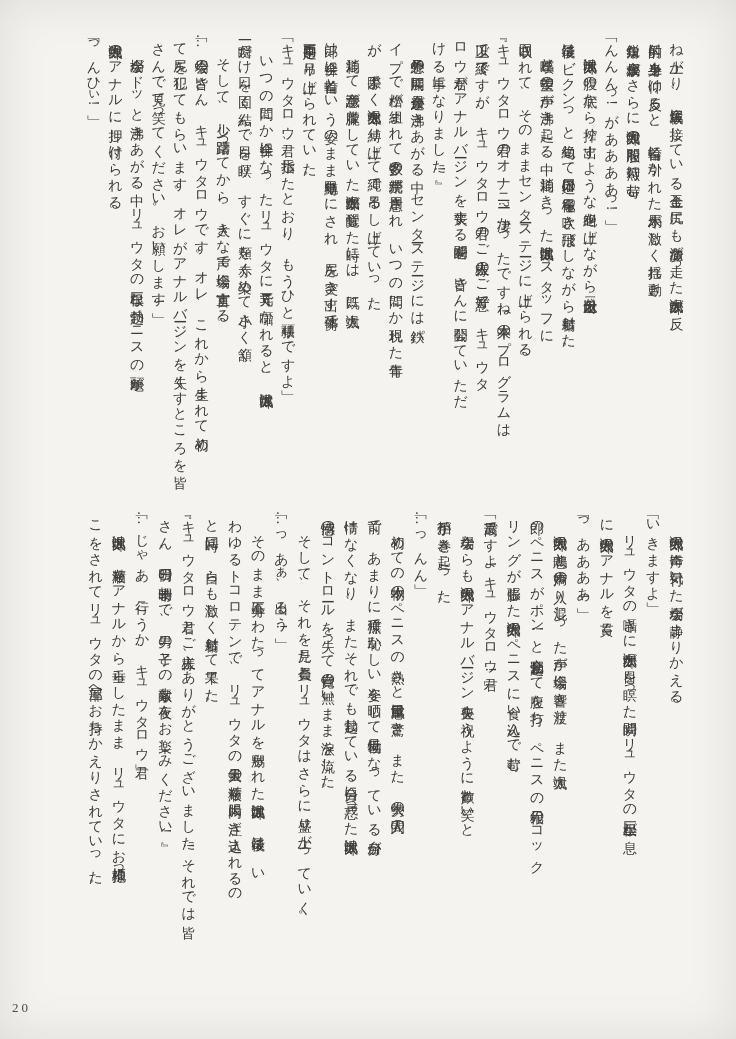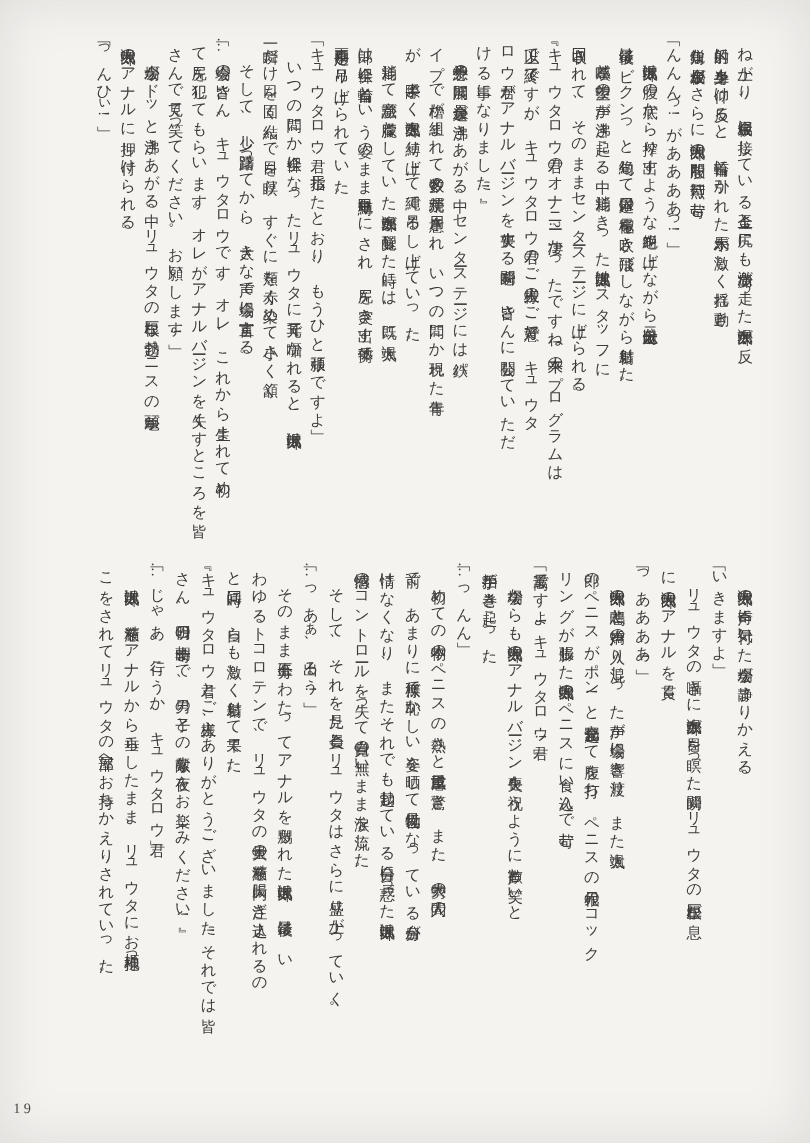--- a/index.html
+++ b/index.html
@@ -107,14 +107,14 @@
       <div class="col">「…っあぁ、出るう!」</div>
       <div class="col">　そのまま十五分にわたってアナルを嬲られた颯太郎は、最後は、い</div>
       <div class="col">わゆるトコロテンで、リュウタの大量の精液を腸内に注ぎ込まれるの</div>
       <div class="col">と同時に、自らも激しく射精して果てた。</div>
       <div class="col">『キュウタロウ君とご主人様、ありがとうございました!それでは皆</div>
       <div class="col">さん、明日の朝十時まで、男の子との素敵な夜をお楽しみください!』</div>
       <div class="col">「…じゃあ、行こうか、キュウタロウ君」</div>
       <div class="col">　颯太郎は、精液をアナルから垂らしたまま、リュウタにお姫様抱っ</div>
       <div class="col">こをされてリュウタの部屋へお持ちかえりされていった。</div>
     </div>
-  <div class="page-number">19</div>
+  <div class="page-number">20</div>
 </div>
 
 </body></html>

